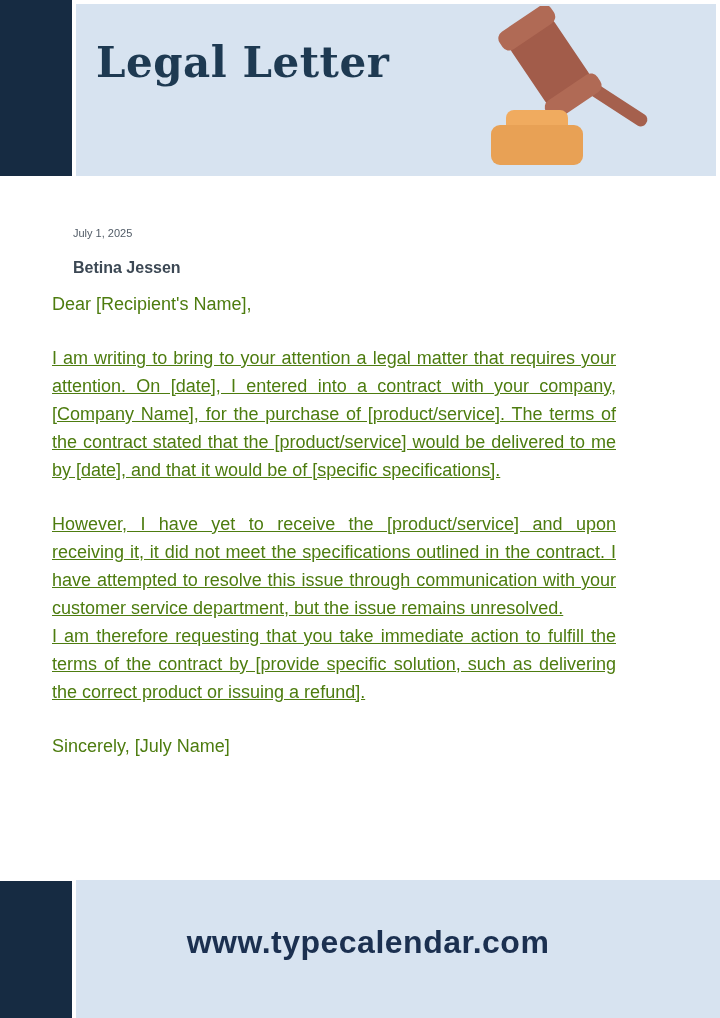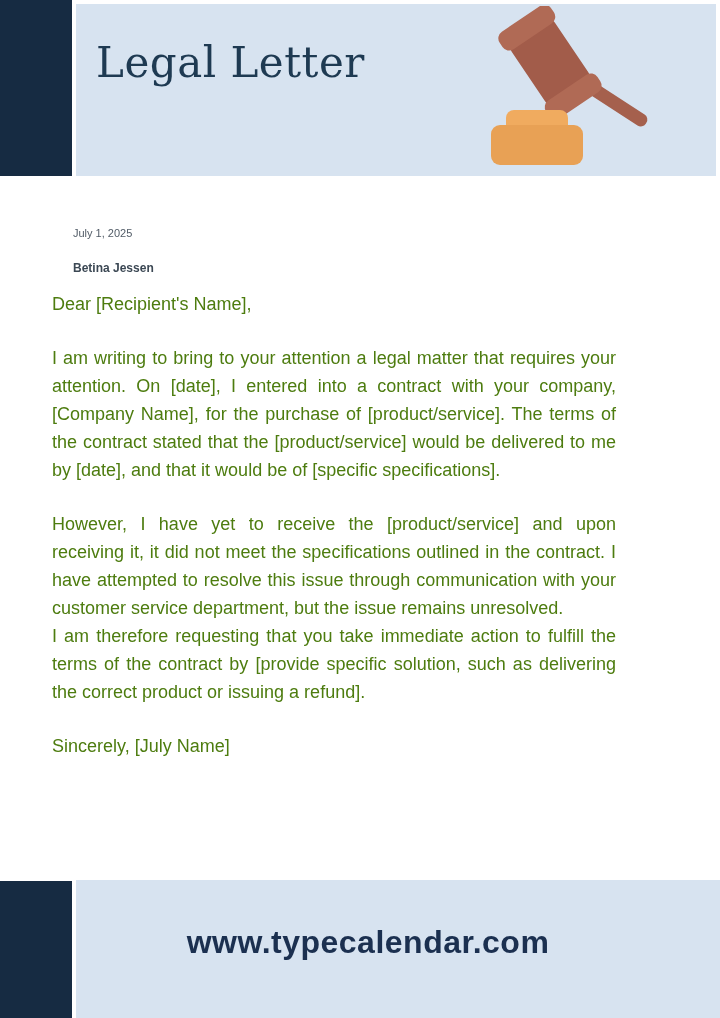--- a/index.html
+++ b/index.html
@@ -20,53 +20,54 @@
   }
   .band-top {
     position: absolute; left: 76px; top: 4px;
     width: 640px; height: 172px;
     background: #d7e3f0;
   }
   .page-title {
     position: absolute; left: 96px; top: 38px;
     margin: 0;
     font-family: "DejaVu Serif", "Liberation Serif", serif;
-    font-weight: 400;
+    font-weight: 700;
     font-size: 42px;
     color: #1e3a52;
     letter-spacing: 0.5px;
   }
   .gavel { position: absolute; left: 490px; top: 6px; width: 164px; height: 162px; }
 
   
   .letter-date {
     position: absolute; left: 73px; top: 226px;
     font-size: 11px; line-height: 14px;
     color: #515b66;
   }
   .sender-name {
     position: absolute; left: 73px; top: 260px;
-    font-size: 12px; line-height: 16px;
+    font-size: 16px; line-height: 16px;
     font-weight: bold;
     color: #3c4854;
     text-align: right;
   }
 
   
   .letter {
     position: absolute; left: 52px; top: 290px;
     width: 572px;
     font-size: 18px; line-height: 28px;
     color: #4d7c0f;
   }
   .greeting { margin: 0; }
   .para {
     margin: 26px 8px 0 0;
     text-align: justify;
     text-justify: inter-word;
+    text-decoration: underline;
   }
   .para.no-gap { margin-top: 0; }
   .closing { margin-top: 26px; }
 
   
   .band-bottom {
     position: absolute; left: 76px; top: 880px;
     width: 644px; height: 138px;
     background: #d7e3f0;
   }

